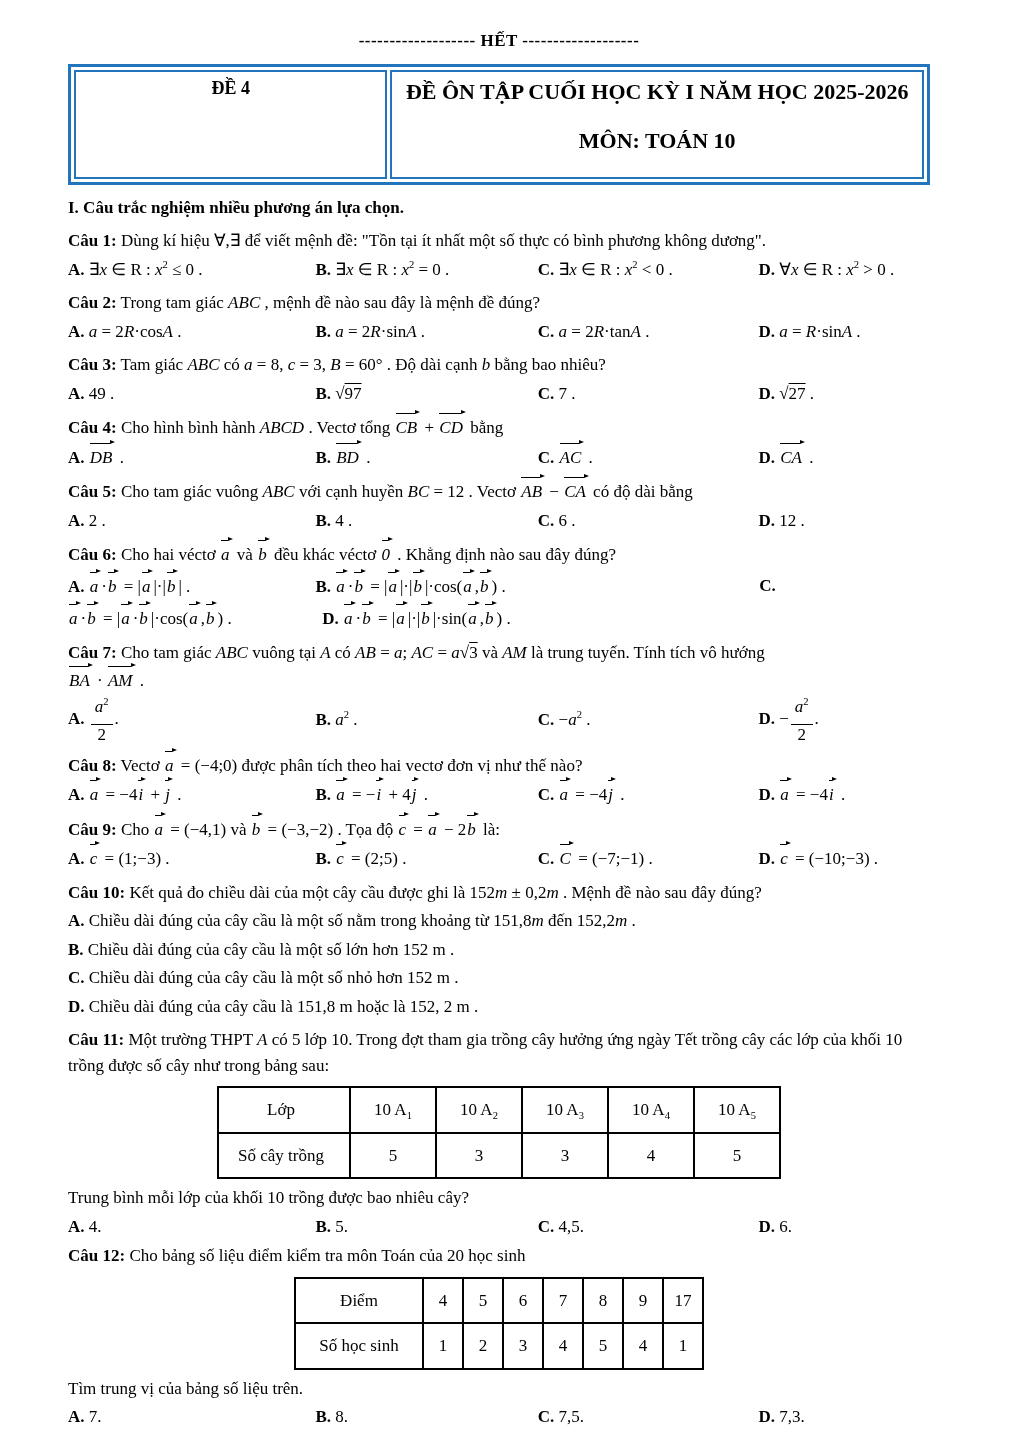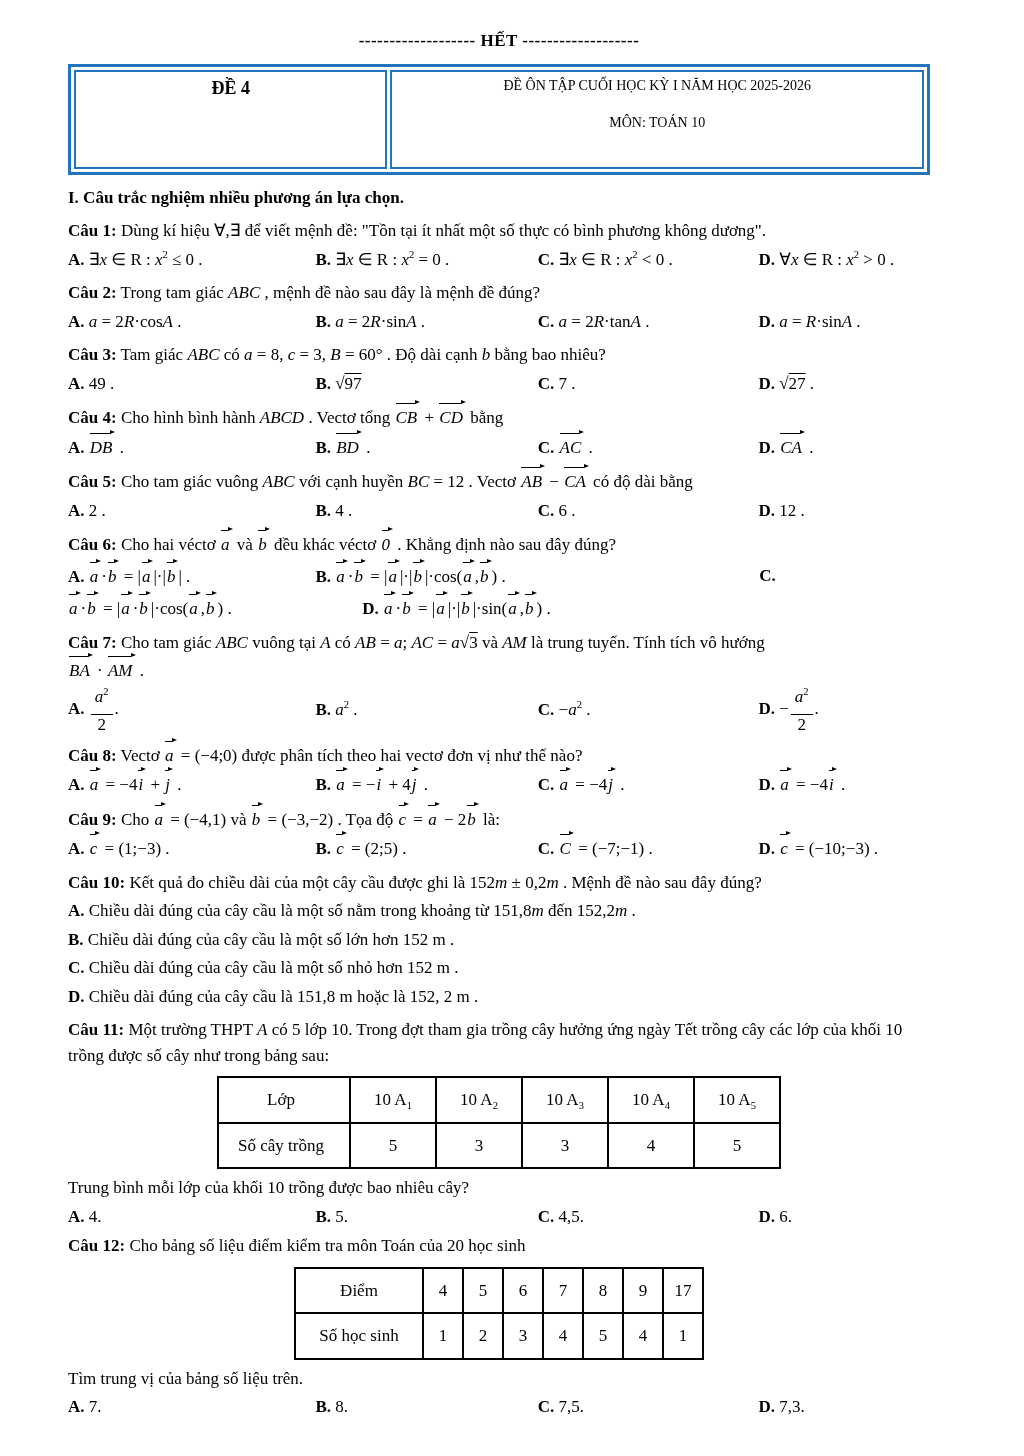--- a/index.html
+++ b/index.html
@@ -8,34 +8,34 @@
   body{
     width:1024px;height:1456px;background:#fff;color:var(--ink);
     font-family:"Liberation Serif", serif;font-size:17px;line-height:1.5;
     overflow:hidden;
   }
   .page{padding:28px 94px 0 68px;}
 
   .het{text-align:center;font-weight:bold;letter-spacing:.5px;margin:0 0 10px 0;}
 
   table.hdr{width:100%;border-collapse:separate;border-spacing:3px;border:3px solid var(--accent);}
-  table.hdr td{border:2px solid var(--accent);vertical-align:top;padding:3px 8px 24px;}
+  table.hdr td{border:2px solid var(--accent);vertical-align:top;padding:3px 8px 10px;}
   td.hdr-left{width:37%;text-align:center;font-weight:bold;font-size:18px;}
-  td.hdr-right{text-align:center;font-weight:normal;font-size:14px;}
+  td.hdr-right{text-align:center;font-weight:bold;font-size:22px;}
   .hdr-right .t2{margin-top:16px;margin-bottom:10px;}
 
   .sec{font-weight:bold;margin:10px 0 2px;}
   .sec2{font-weight:bold;margin:40px 0 8px;}
   p.q{margin:8px 0 2px;}
   p.q2{margin:0 0 2px;}
   p.post{margin:4px 0 2px;}
 
   .opts{display:grid;grid-template-columns:28.7% 25.8% 25.6% 1fr;margin:3px 0 4px;align-items:center;}
   .opts-q6a{display:grid;grid-template-columns:28.7% 51.5% 1fr;margin:5px 0 2px;align-items:center;}
-  .opts-q6b{display:grid;grid-template-columns:29.5% 1fr;margin:6px 0 6px;align-items:center;gap:40px;}
+  .opts-q6b{display:grid;grid-template-columns:29.5% 1fr;margin:6px 0 6px;align-items:center;}
   p.opt-line{margin:3px 0;}
 
   
   .v{font-style:italic;position:relative;display:inline-block;padding:1px 3px 0 1px;}
   .v::before{content:"";position:absolute;left:1px;right:5px;top:-1px;border-top:1.4px solid currentColor;}
   .v::after{content:"";position:absolute;right:0;top:-3.8px;width:0;height:0;
     border-left:5px solid currentColor;border-top:2.8px solid transparent;border-bottom:2.8px solid transparent;}
 
   .rad{text-decoration:overline;}
   sup{font-size:0.62em;line-height:0;}

